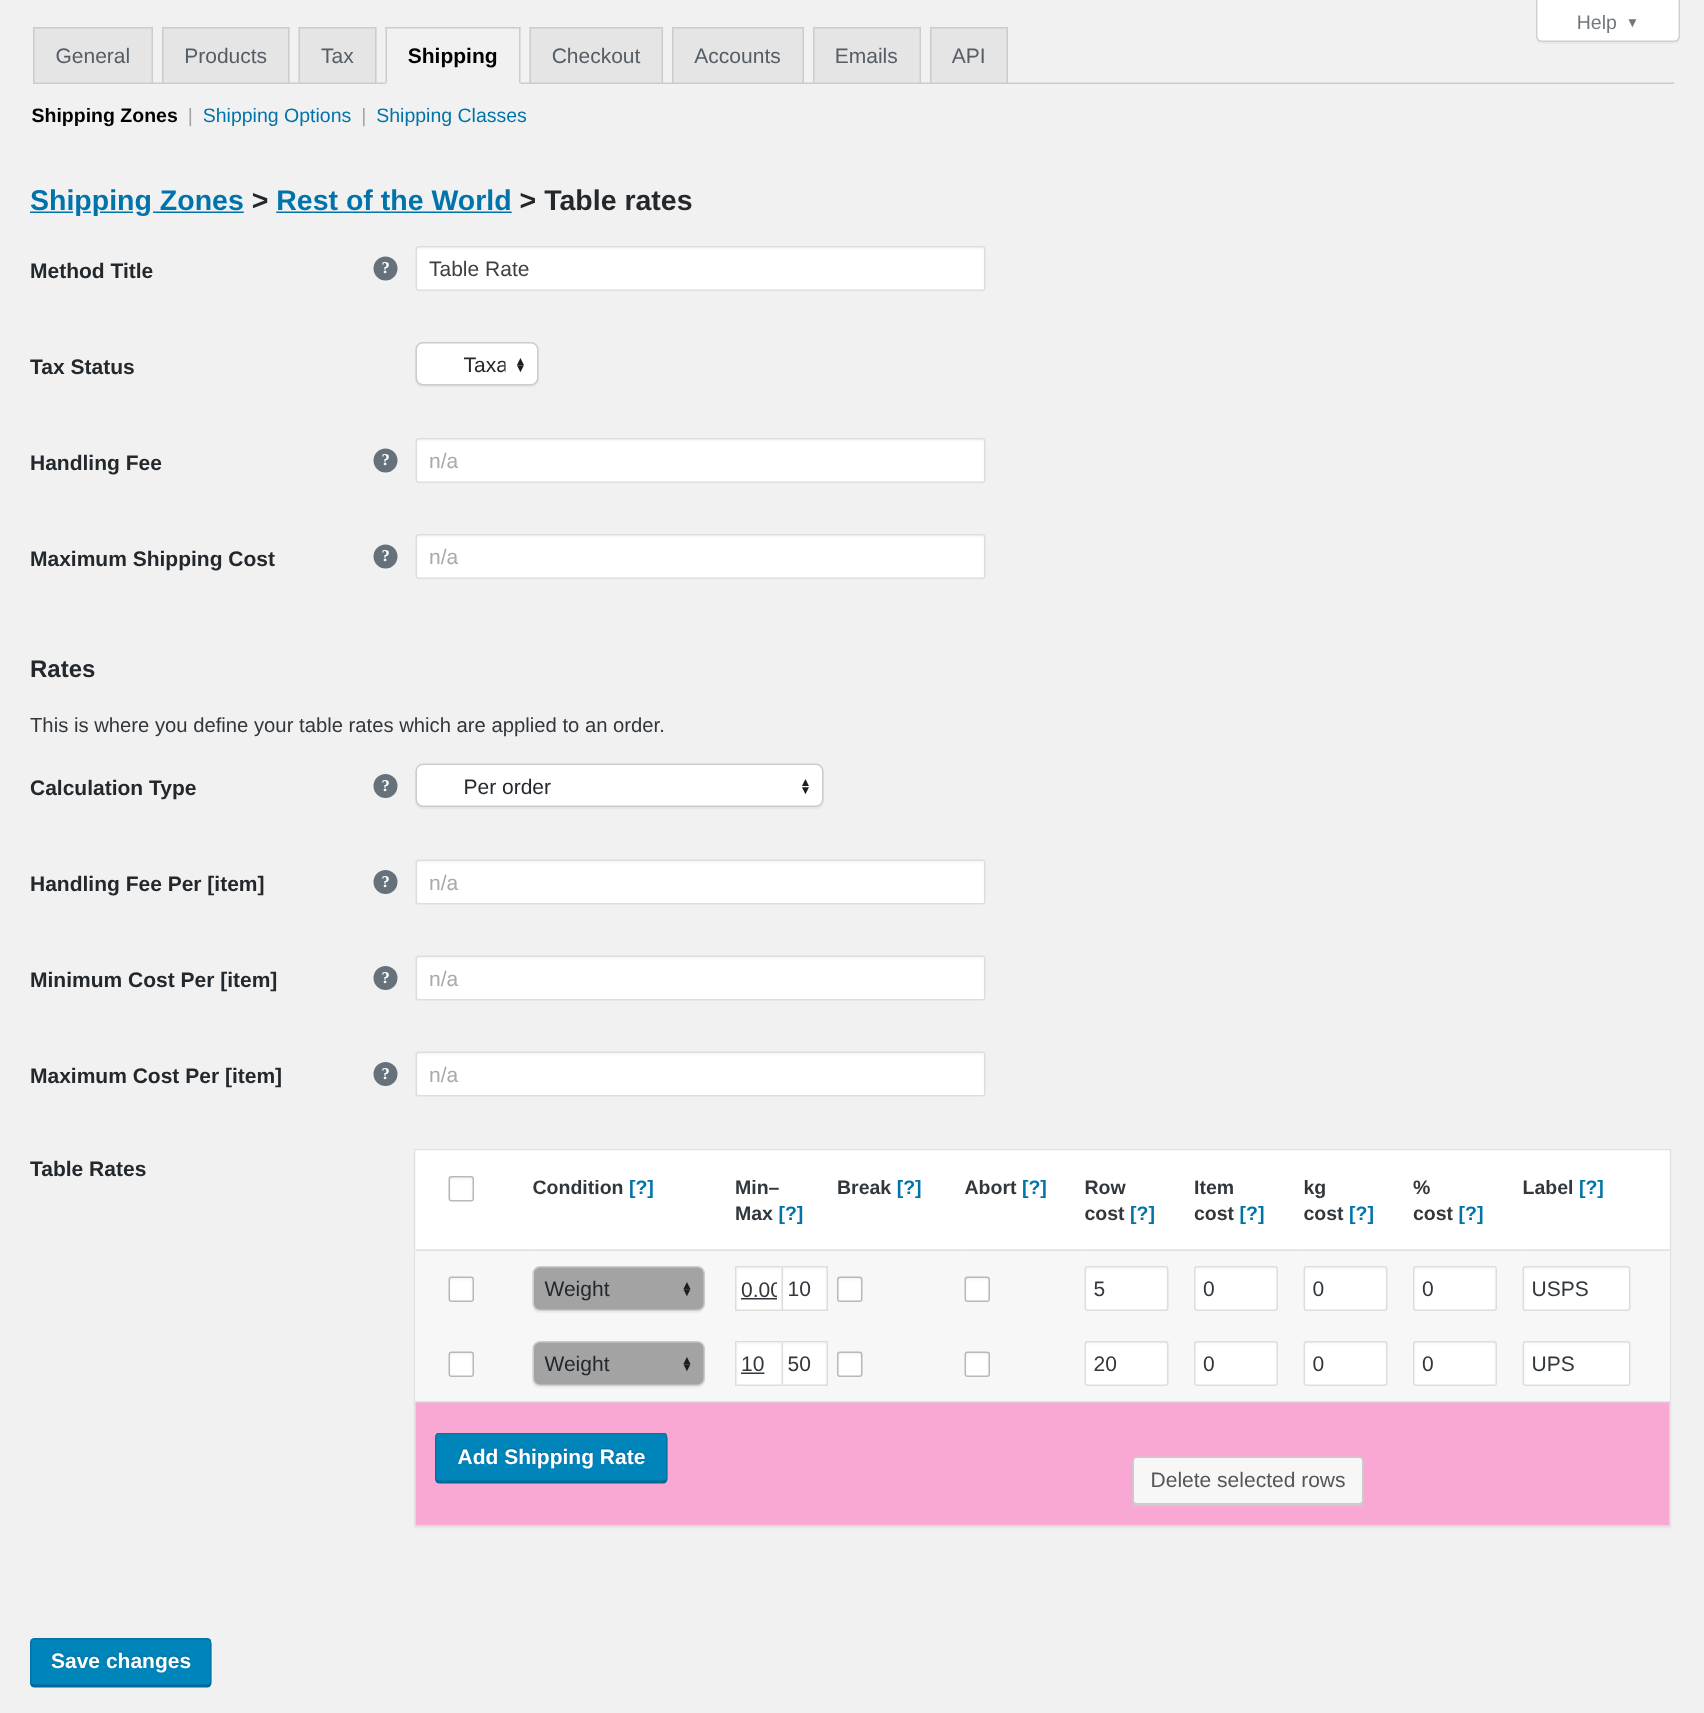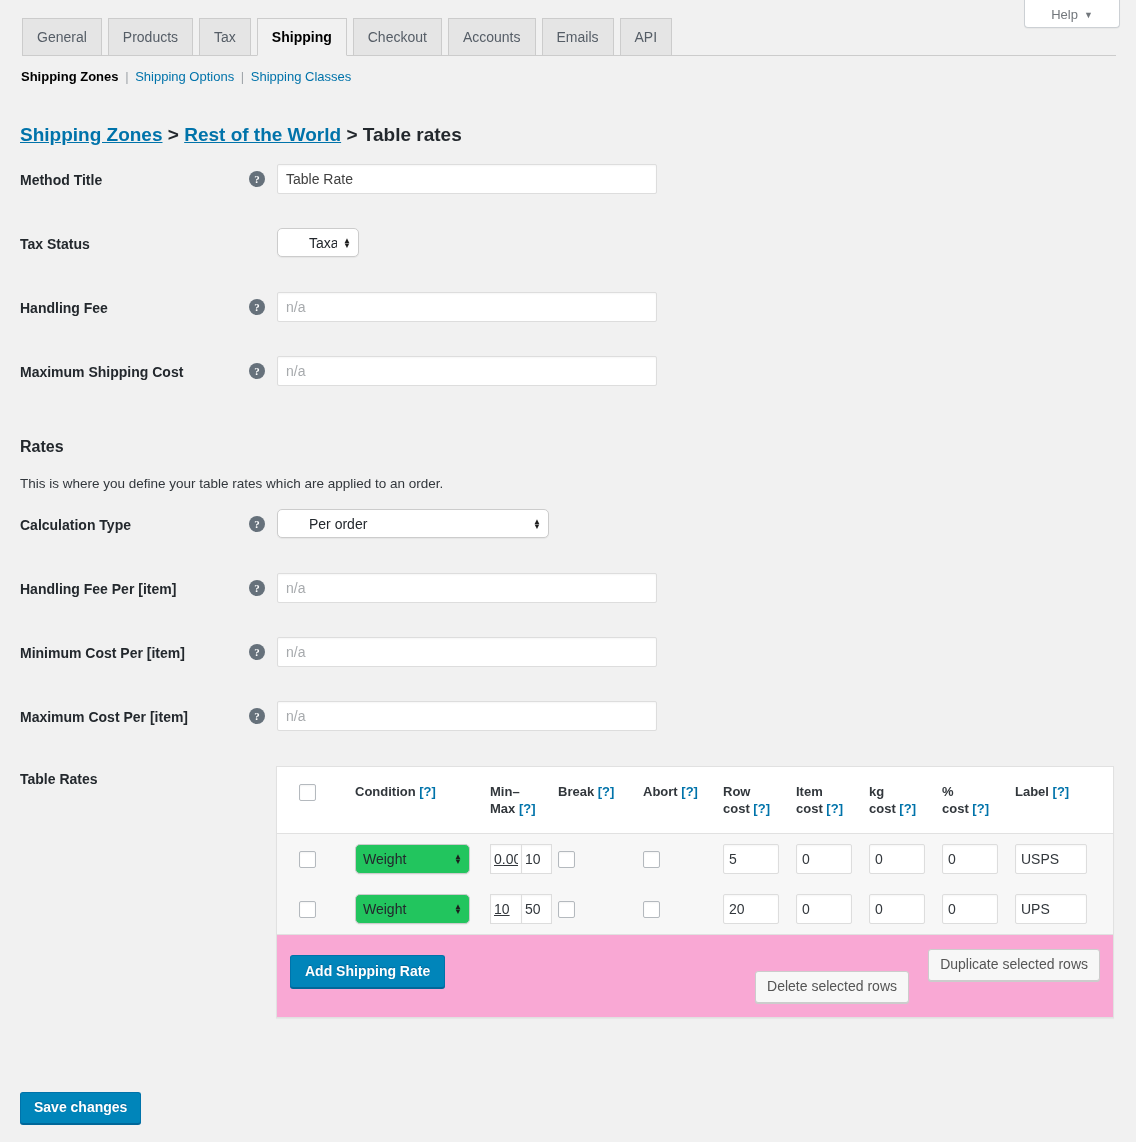--- a/index.html
+++ b/index.html
@@ -269,21 +269,21 @@
     border-radius: 2px;
     display: inline-block;
     cursor: pointer;
     vertical-align: middle;
     box-shadow: inset 0 1px 2px rgba(0,0,0,.05);
   }
   .cell-sel {
     width: 115px;
     height: 30px;
     box-sizing: border-box;
-    background: #22c55e;
+    background: #a3a3a3;
     border: 1px solid #ccc;
     border-radius: 5px;
     box-shadow: 0 1px 1px rgba(0,0,0,.05);
     display: flex;
     align-items: center;
     padding: 0 7px;
     font-size: 14px;
     color: #23282d;
     cursor: pointer;
     user-select: none;
@@ -621,18 +621,17 @@
         </td>
         <td class="c-lbl">
           <input class="inp inp-label" type="text" value="UPS" style="">
         </td>
       </tr>
     </tbody>
   </table>
 
   <div class="rates-foot">
     <button class="btn-primary">Add Shipping Rate</button>
-    <button class="btn-secondary" id="btn-duplicate">Duplicate selected rows</button>
     <button class="btn-secondary" id="btn-delete">Delete selected rows</button>
   </div>
 </div>
 
 <button class="save-btn">Save changes</button>
 
 </body></html>

